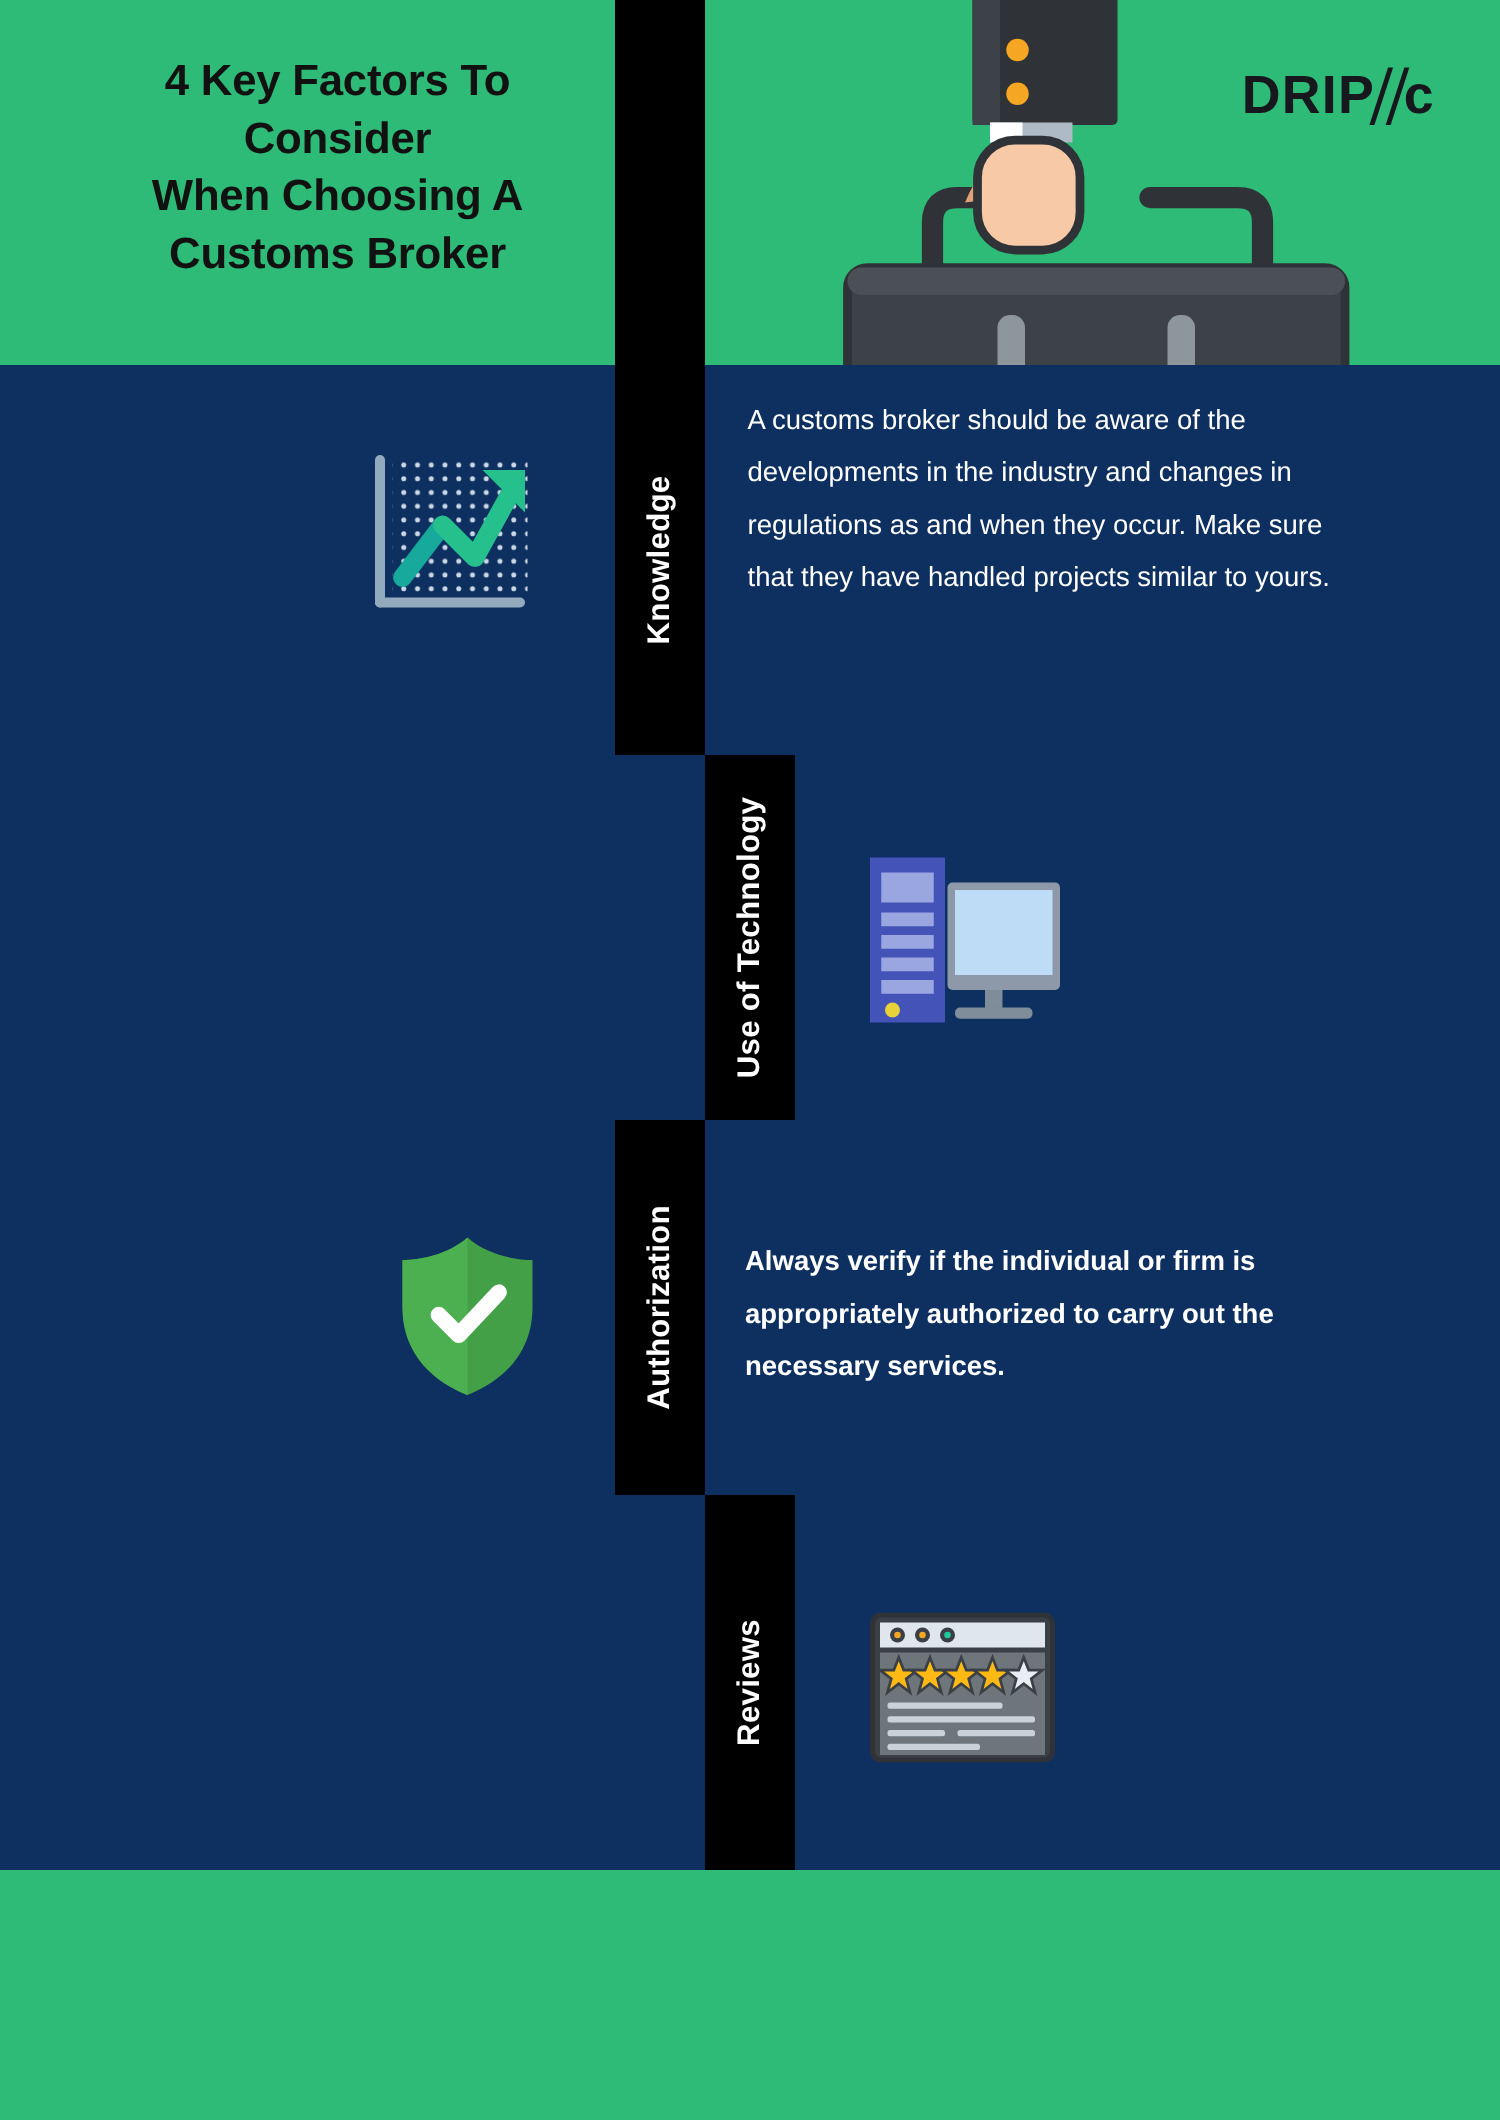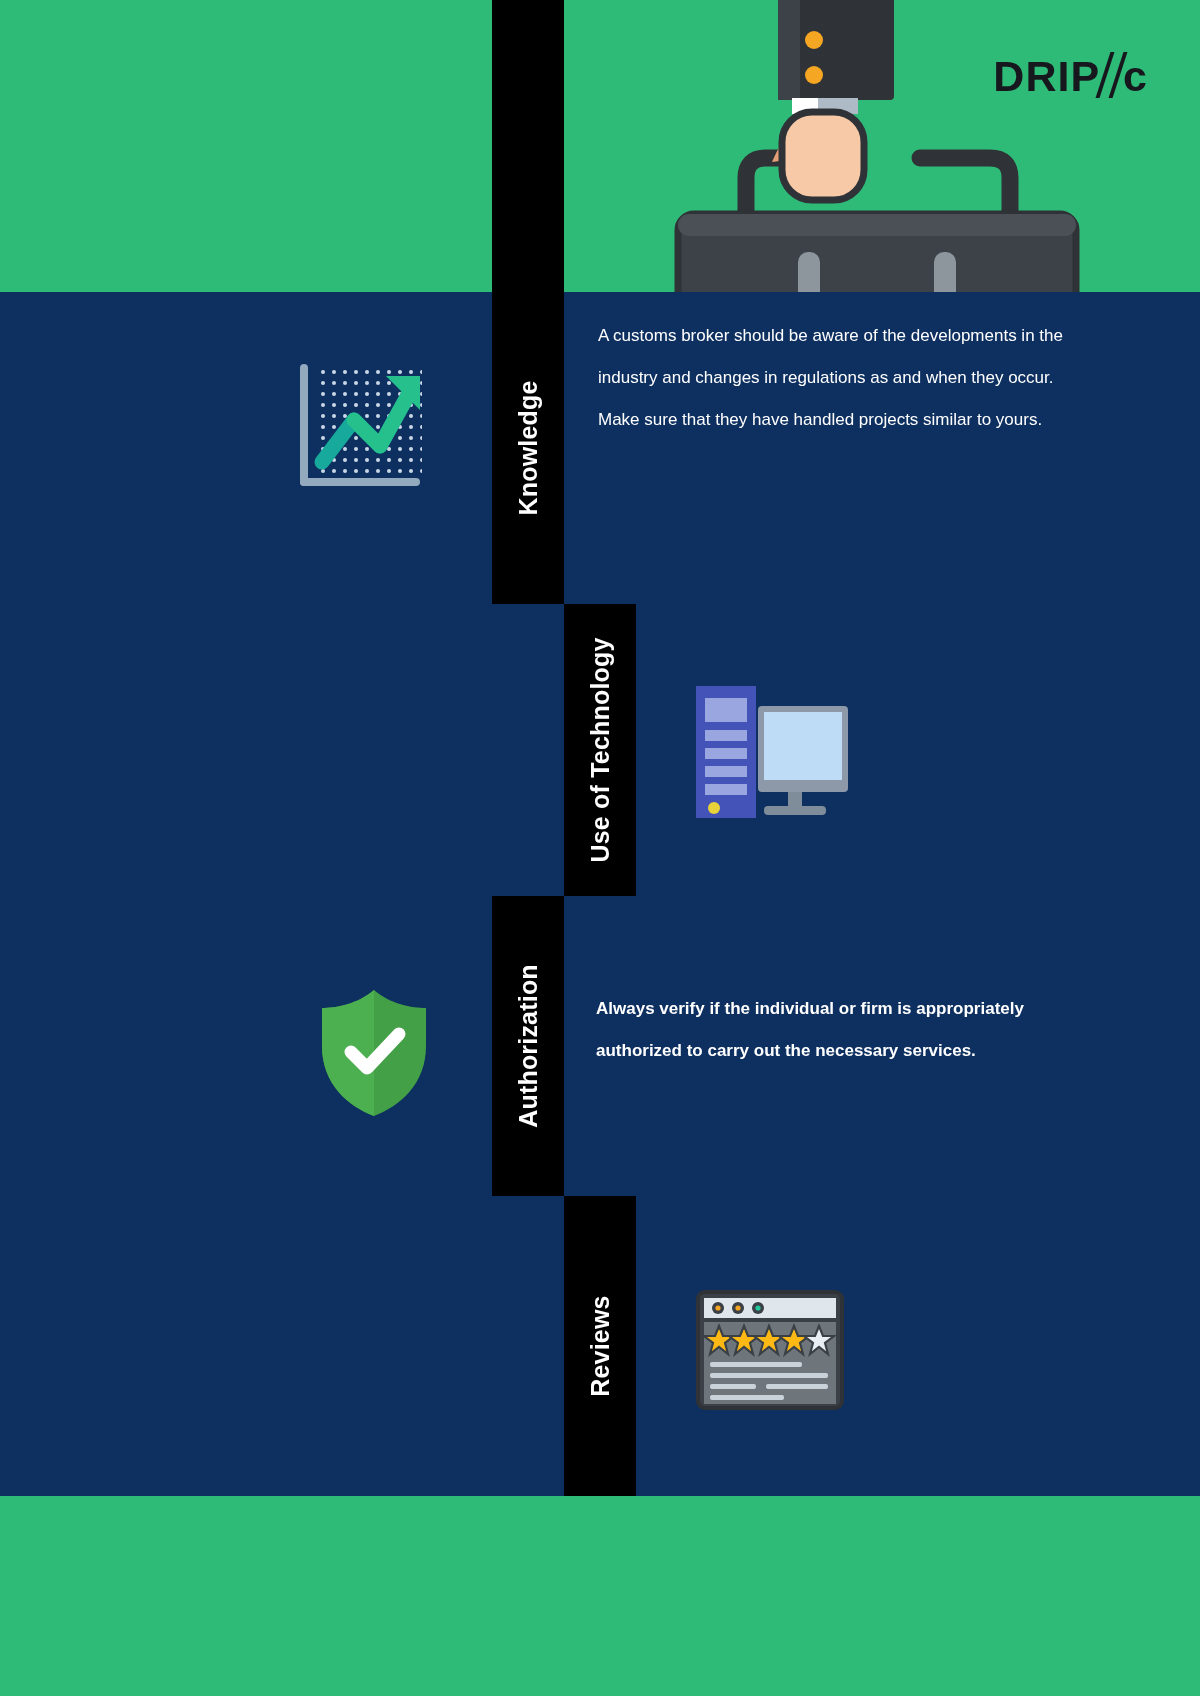--- a/index.html
+++ b/index.html
@@ -35,46 +35,52 @@
     transform:translate(-50%,-50%) rotate(-90deg);
     white-space:nowrap;color:#fff;font-weight:bold;font-size:25px;
     letter-spacing:0.2px;
   }
   #bar-knowledge{left:492px;top:292px;width:72px;height:312px;}
   #bar-tech{left:564px;top:604px;width:72px;height:292px;}
   #bar-auth{left:492px;top:896px;width:72px;height:300px;}
   #bar-reviews{left:564px;top:1196px;width:72px;height:300px;}
 
   
-  .para{position:absolute;color:#ffffff;font-size:17px;line-height:42px;}
+  .para{position:absolute;color:#ffffff;font-size:22px;line-height:42px;}
   #txt-knowledge{left:598px;top:315px;width:470px;}
   #txt-tech{left:88px;top:620px;width:412px;}
   #txt-auth{left:596px;top:988px;width:460px;font-weight:bold;}
   #txt-reviews{left:112px;top:1238px;width:400px;}
 
   
   .icon-wrap{position:absolute;}
   #icon-growth{left:298px;top:358px;width:128px;height:135px;}
   #icon-computer{left:692px;top:668px;width:160px;height:160px;}
   #icon-shield{left:318px;top:988px;width:112px;height:130px;}
   #icon-reviews{left:696px;top:1290px;width:148px;height:120px;}
 
   
   .footer{position:absolute;left:0;top:1496px;width:1200px;height:200px;background:#2ebb77;}
-  .logo-wrap{position:absolute;right:52px;top:52px;display:flex;}
+  .logo-wrap{position:absolute;right:52px;top:52px;display:flex;align-items:center;}
   .logo-d{font-size:43px;font-weight:bold;color:#16181d;letter-spacing:1px;}
   .logo-slash{display:inline-block;width:9px;height:46px;background:#2ebb77;transform:skewX(-18deg);margin:0 3px;border-left:4px solid #16181d;border-right:4px solid #16181d;}
 </style>
 </head>
 <body>
 
 <div class="page">
 
   <div class="header"></div>
 
+  <div class="header-title">
+    <div>4 Key Factors To</div>
+    <div>Consider</div>
+    <div>When Choosing A</div>
+    <div>Customs Broker</div>
+  </div>
 
   <div class="header-bar"></div>
 
   <div class="illus">
     <svg width="640" height="292" viewBox="0 0 640 292" xmlns="http://www.w3.org/2000/svg">
 
       <rect x="218" y="-10" width="116" height="110" rx="4" fill="#2f3337"></rect>
       <rect x="218" y="-10" width="22" height="110" fill="#3c4247"></rect>
       <circle cx="254" cy="40" r="9" fill="#f5a623"></circle>
       <circle cx="254" cy="75" r="9" fill="#f5a623"></circle>

